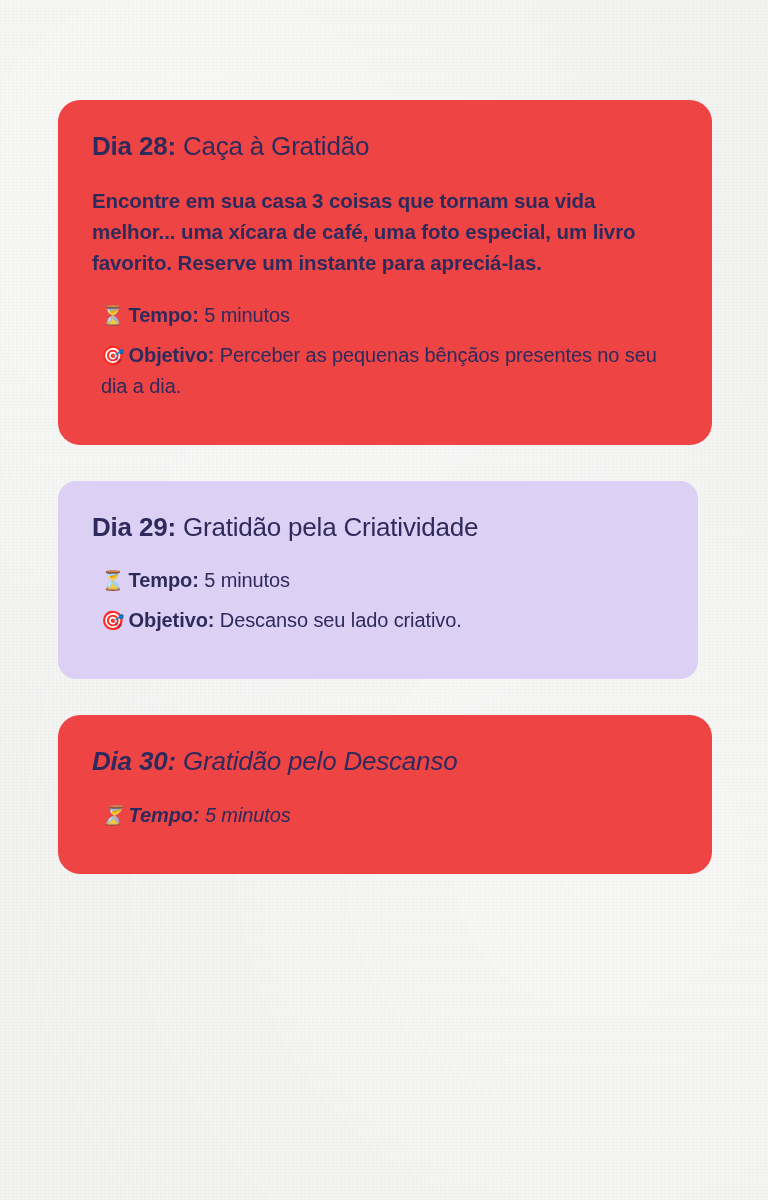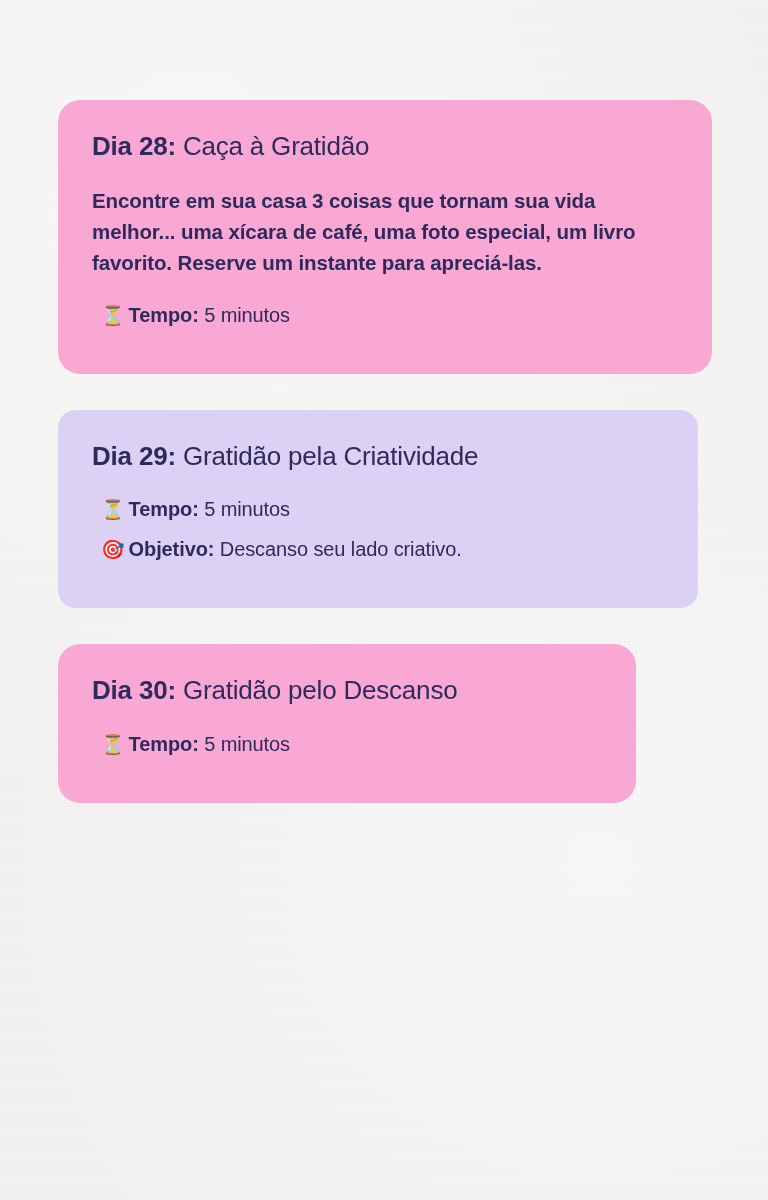--- a/index.html
+++ b/index.html
@@ -65,40 +65,43 @@
     margin: 9px;
     letter-spacing: -0.1px;
   }
   .meta-line .emoji {
     font-size: 19px;
     margin-right: 4px;
   }
   .meta-line .meta-label {
     font-weight: 700;
   }
-  .card-green { background-color: #f9a8d4; }
+  .card-green { background-color: #ef4444; }
   .card-purple { background-color: #ddd0f5; }
   .card-1 { width: 654px; }
   .card-2 { width: 640px; border-radius: 18px; }
-  .card-3 { width: 578px; }
+  .card-3 { width: 654px; font-style: italic; }
 </style>
 </head>
 <body>
 
 <div class="paper-texture"></div>
 
 <div class="cards">
 
   <div class="card card-green card-1">
     <h2 class="card-title">
       <span class="day">Dia 28:</span><span class="title-rest"> Caça à Gratidão</span>
     </h2>
     <p class="card-body">Encontre em sua casa 3 coisas que tornam sua vida melhor... uma xícara de café, uma foto especial, um livro favorito. Reserve um instante para apreciá-las.</p>
     <p class="meta-line">
       <span class="emoji">⏳</span><span class="meta-label">Tempo:</span><span> 5 minutos</span>
+    </p>
+    <p class="meta-line">
+      <span class="emoji">🎯</span><span class="meta-label">Objetivo:</span><span> Perceber as pequenas bênçãos presentes no seu dia a dia.</span>
     </p>
   </div>
 
   <div class="card card-purple card-2">
     <h2 class="card-title">
       <span class="day">Dia 29:</span><span class="title-rest"> Gratidão pela Criatividade</span>
     </h2>
     <p class="meta-line">
       <span class="emoji">⏳</span><span class="meta-label">Tempo:</span><span> 5 minutos</span>
     </p>

